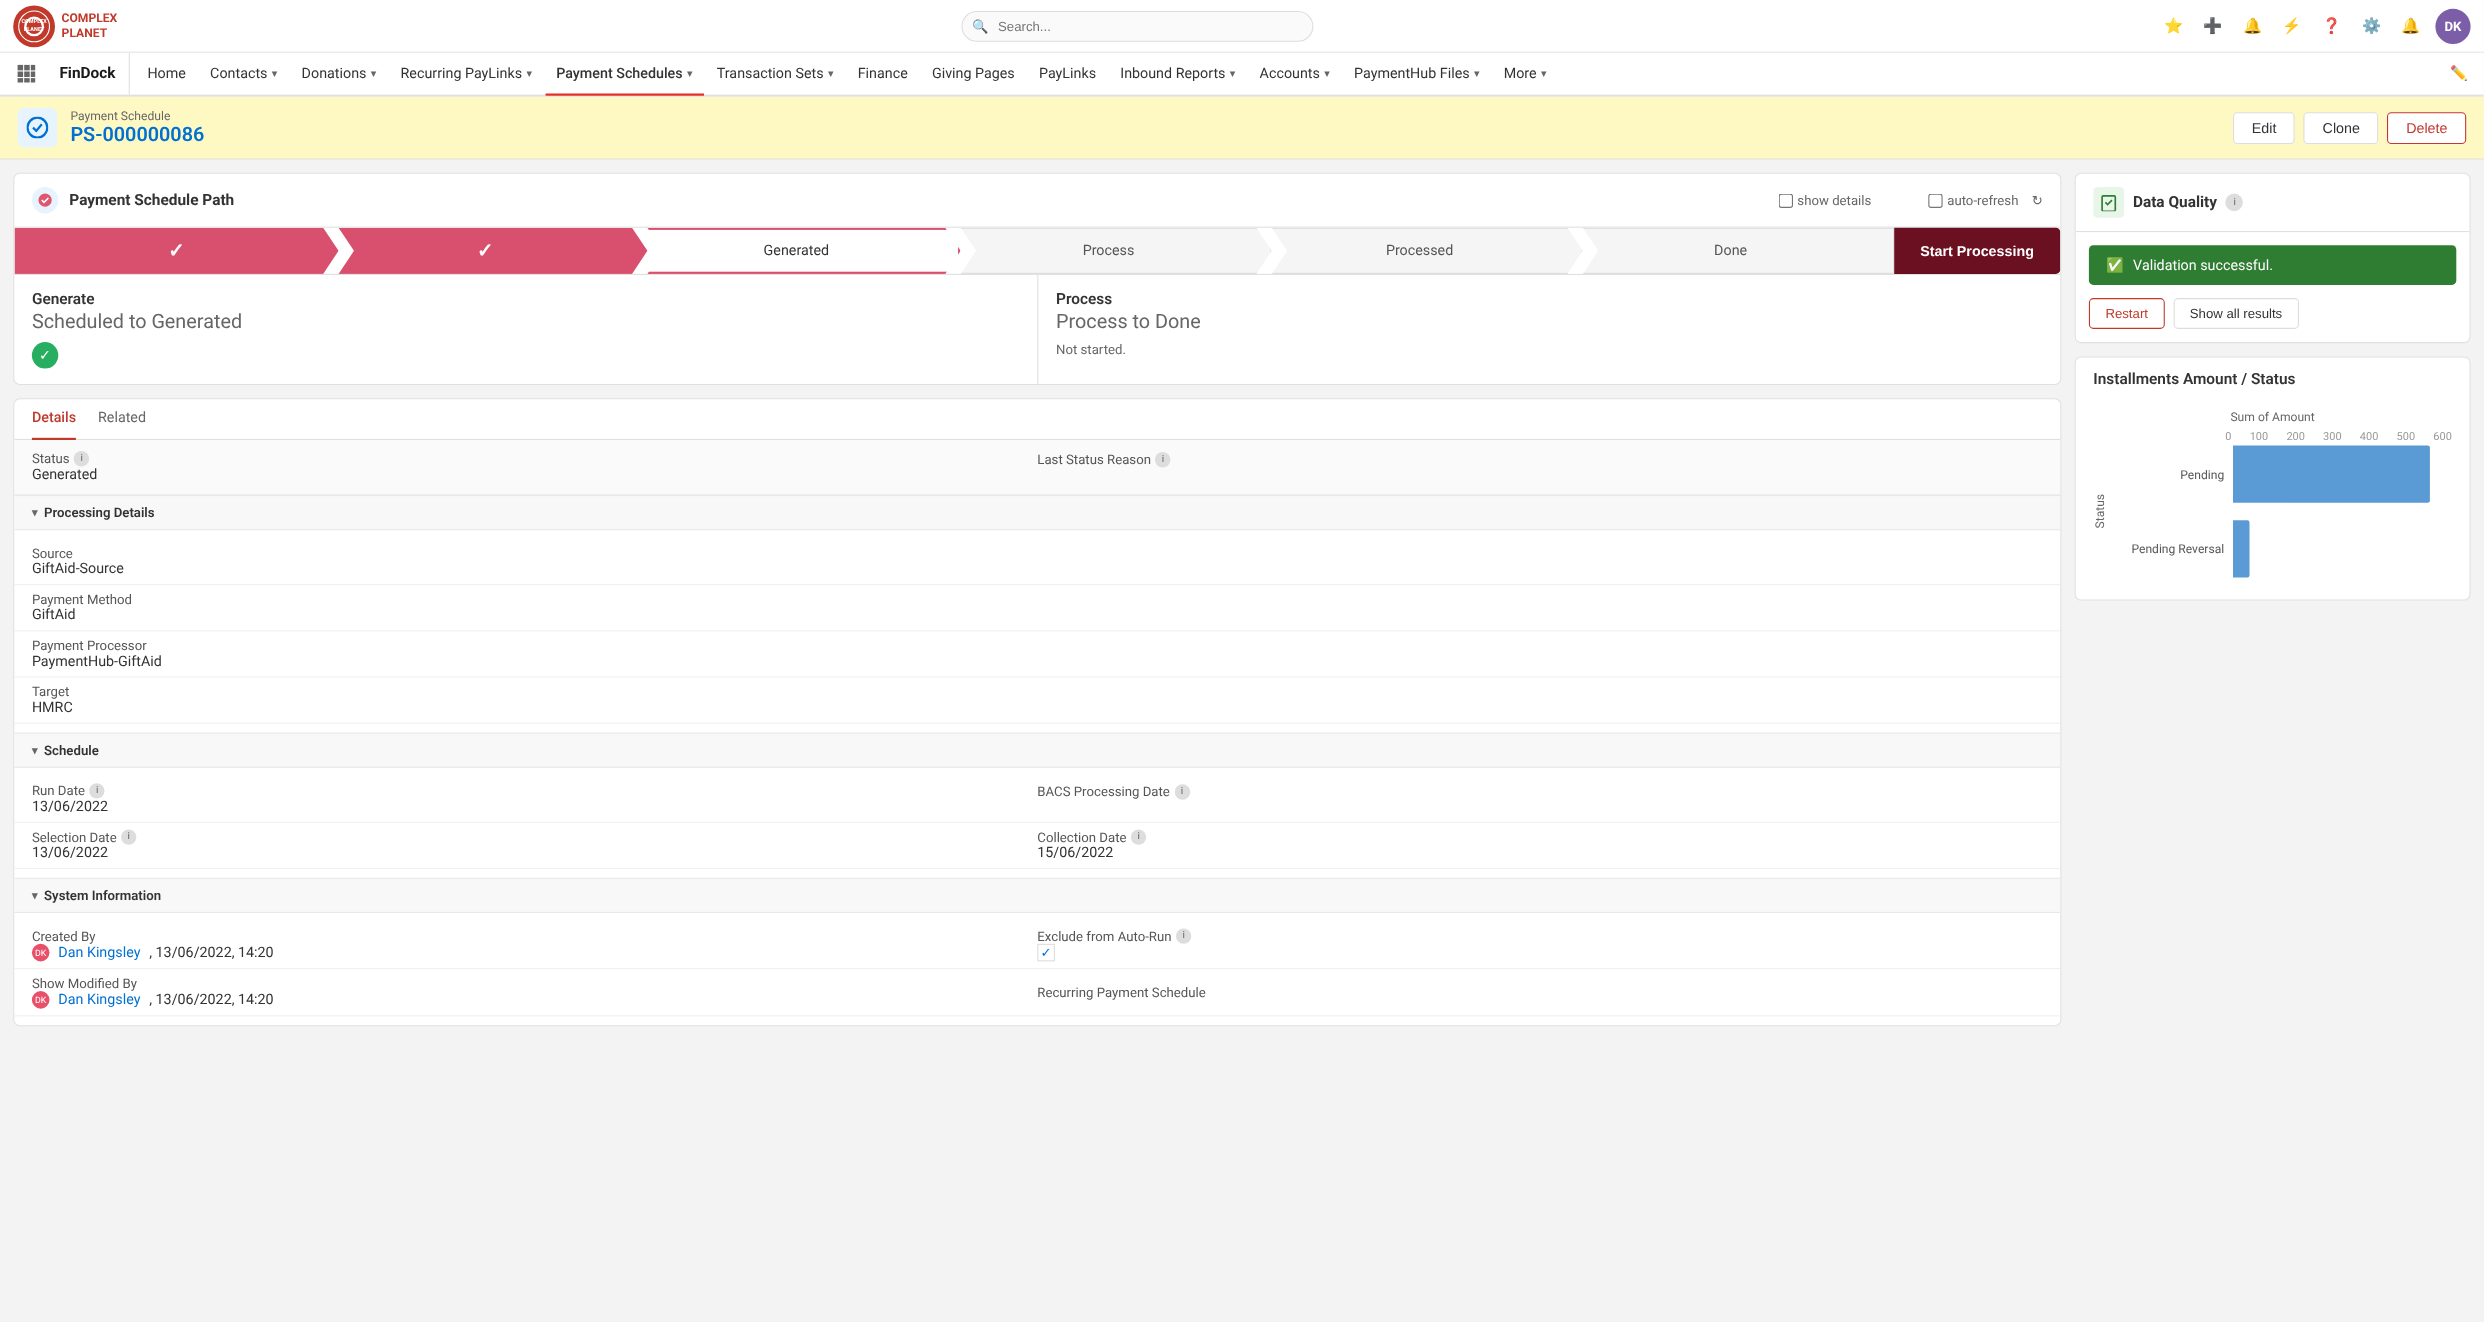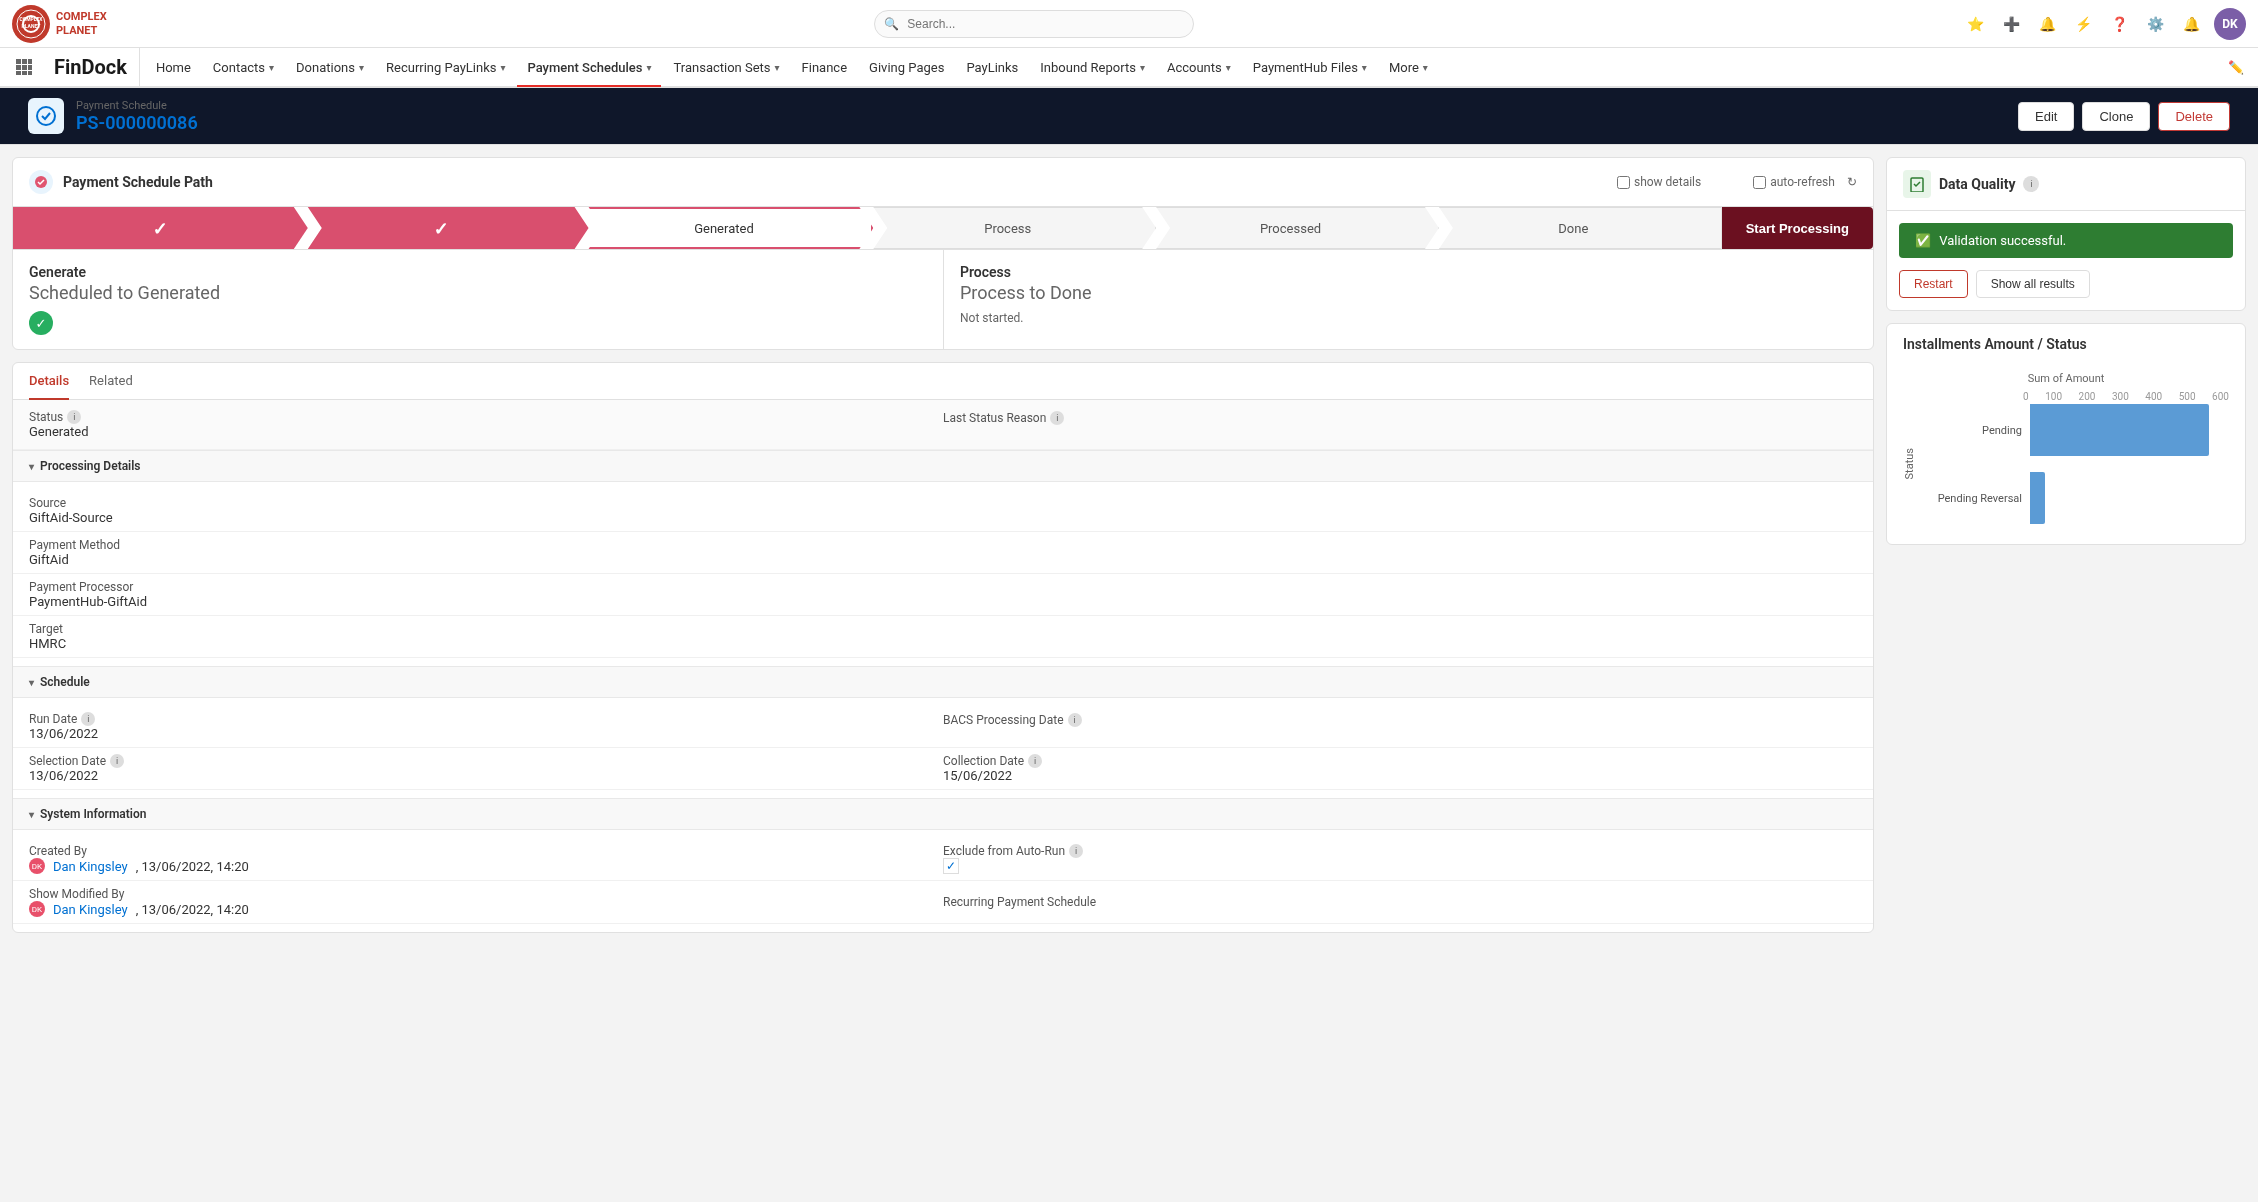--- a/index.html
+++ b/index.html
@@ -13,29 +13,29 @@
     .search-bar { flex: 1; max-width: 320px; margin: 0 auto; position: relative; }
     .search-bar input { width: 100%; padding: 6px 12px 6px 32px; border: 1px solid #ddd; border-radius: 20px; font-size: 12px; color: #666; background: #fafafa; }
     .search-icon-pos { position: absolute; left: 10px; top: 50%; transform: translateY(-50%); color: #999; font-size: 12px; }
     .top-icons { display: flex; align-items: center; gap: 8px; margin-left: 16px; }
     .top-icon { width: 28px; height: 28px; display: flex; align-items: center; justify-content: center; color: #666; font-size: 14px; cursor: pointer; border-radius: 4px; }
     .avatar { width: 32px; height: 32px; border-radius: 50%; background: #7b5ea7; display: flex; align-items: center; justify-content: center; color: white; font-size: 12px; font-weight: bold; }
 
     
     .nav-bar { background: #fff; display: flex; align-items: center; padding: 0 8px; height: 40px; border-bottom: 2px solid #e0e0e0; gap: 2px; }
     .nav-apps { width: 32px; height: 32px; display: flex; align-items: center; justify-content: center; color: #666; cursor: pointer; }
-    .nav-brand { font-size: 20px; font-weight: 700; color: #1a1a1a; padding: 0 12px; border-right: 1px solid #e0e0e0; margin-right: 4px; height: 100%; display: flex; align-items: center; text-align: right; }
+    .nav-brand { font-size: 14px; font-weight: 700; color: #1a1a1a; padding: 0 12px; border-right: 1px solid #e0e0e0; margin-right: 4px; height: 100%; display: flex; align-items: center; text-align: right; }
     .nav-item { padding: 0 10px; height: 100%; display: flex; align-items: center; gap: 4px; font-size: 13px; color: #333; cursor: pointer; white-space: nowrap; border-bottom: 2px solid transparent; margin-bottom: -2px; }
     .nav-item.active { border-bottom: 2px solid #e52d27; color: #333; font-weight: 500; }
     .nav-chevron { font-size: 10px; color: #666; }
     .nav-end { margin-left: auto; display: flex; align-items: center; }
     .nav-setup { width: 28px; height: 28px; display: flex; align-items: center; justify-content: center; color: #666; cursor: pointer; }
 
     
-    .record-header { background: #0f172a; padding: 10px 28px; display: flex; align-items: center; border-bottom: 1px solid #e0e0e0; }
+    .record-header { background: #fef9c3; padding: 10px 16px; display: flex; align-items: center; border-bottom: 1px solid #e0e0e0; }
     .record-icon { width: 36px; height: 36px; background: #e8f4fd; border-radius: 6px; display: flex; align-items: center; justify-content: center; color: #0070d2; font-size: 16px; margin-right: 12px; }
     .record-meta { flex: 1; }
     .record-type { font-size: 11px; color: #666; }
     .record-name { font-size: 18px; font-weight: 600; color: #0070d2; }
     .record-actions { display: flex; gap: 8px; }
     .btn { padding: 6px 16px; border-radius: 4px; border: 1px solid #ddd; font-size: 13px; cursor: pointer; background: #fff; color: #333; }
     .btn-danger { color: #c23934; border-color: #c23934; }
 
     
     .main-content { display: flex; gap: 0; padding: 12px; gap: 12px; }

